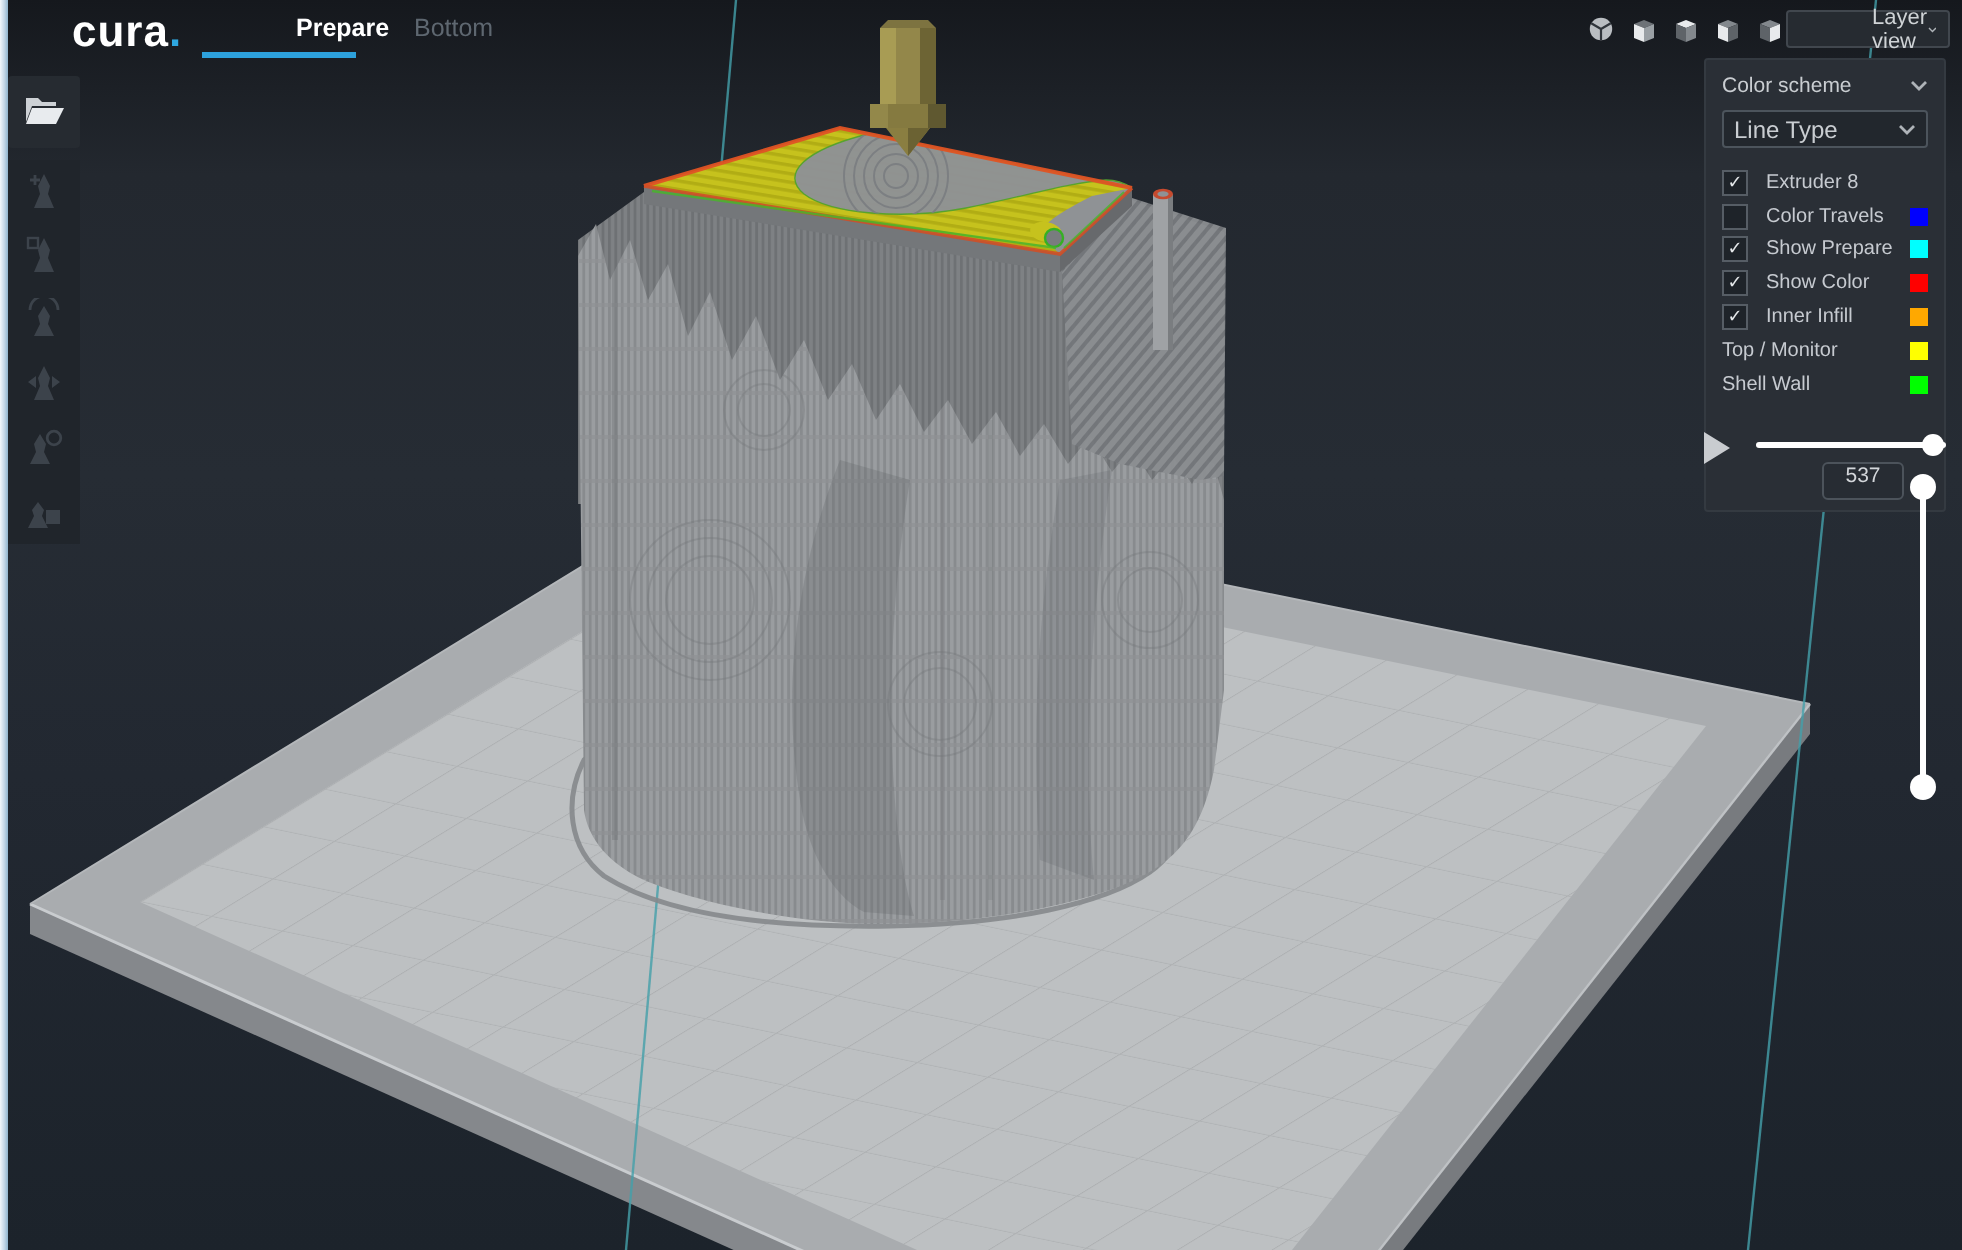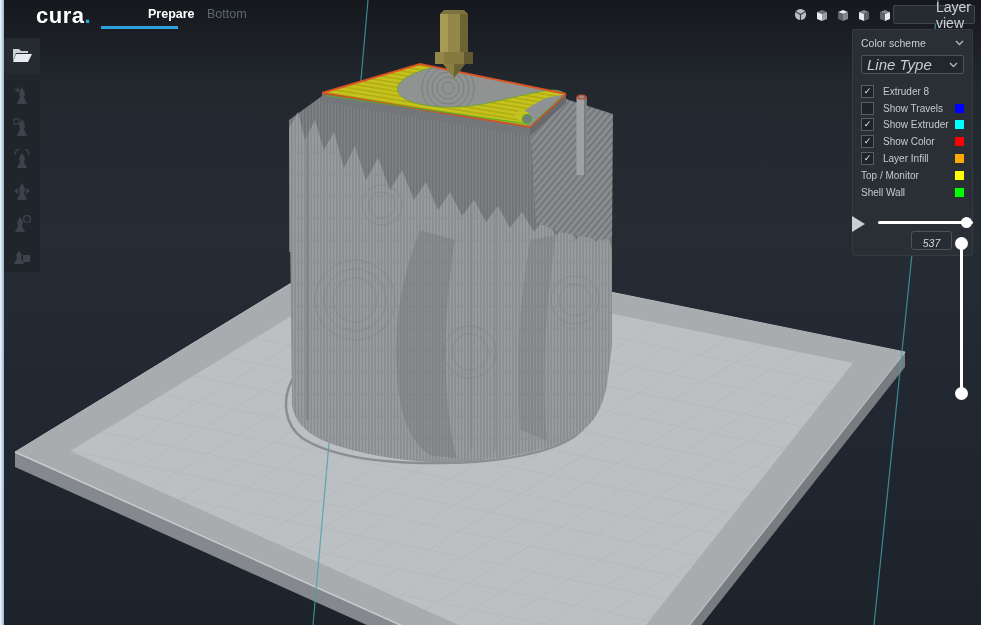--- a/index.html
+++ b/index.html
@@ -18,50 +18,50 @@
   #logo .dot{color:#2ea7e0;}
   .tab{top:7px;font-size:12.5px;cursor:pointer;}
   #tab-prepare{left:104px;color:#ffffff;font-weight:bold;padding-left:44px;}
   #tab-monitor{left:207px;color:#5e6770;}
   #tab-underline{left:101px;top:26px;width:77px;height:3px;background:#2da1dc;}
   #view-icons{left:794px;top:7px;display:flex;gap:8px;}
   #view-icons .vicon{width:13px;height:15px;cursor:pointer;}
   #view-dropdown{left:893px;top:5px;width:82px;height:19px;background:#262b31;
       border:1px solid #41474e;border-radius:2px;display:flex;align-items:center;
       justify-content:space-between;padding:0 6px;box-sizing:border-box;cursor:pointer;}
-  #view-dropdown span{color:#cfd3d6;font-size:14px;padding-left:36px;}
+  #view-dropdown span{color:#cfd3d6;font-size:11px;padding-left:36px;}
   
   .side-btn{left:4px;width:36px;background:#23282e;display:flex;align-items:center;
       justify-content:center;cursor:pointer;}
   #open-btn{top:38px;height:36px;background:#262b31;border-radius:2px;}
   .tool-btn{height:32px;background:#20252b;}
   
   #layer-panel{left:852px;top:29px;width:121px;height:227px;background:#2a2f36;
       border:1px solid #343a41;border-radius:2px;box-sizing:border-box;padding:7px 8px 6px 8px;}
   #panel-header{display:flex;justify-content:space-between;align-items:center;cursor:pointer;}
   #panel-header span{color:#c9cdd1;font-size:10.5px;}
   #scheme-dropdown{margin-top:6px;height:17px;background:#22272d;border:1px solid #4c545c;
       border-radius:2px;display:flex;align-items:center;justify-content:space-between;
       padding:0 5px;cursor:pointer;}
-  #scheme-dropdown span{color:#c9cdd1;font-size:15px;font-style:italic;}
+  #scheme-dropdown span{color:#c9cdd1;font-size:12px;}
   #rows{margin-top:9px;}
   .prow{display:flex;align-items:center;height:16.8px;}
   .cbox{width:11px;height:11px;background:#1e2329;border:1px solid #565d65;margin-right:9px;
       display:flex;align-items:center;justify-content:center;cursor:pointer;flex:none;}
   .cbox span{color:#e5e8ea;font-size:9px;line-height:9px;}
   .prow .lbl{flex:1;color:#c6cad0;font-size:10px;white-space:nowrap;}
   .swatch{width:9px;height:9px;flex:none;}
   
   #play-btn{left:852px;top:216px;width:0;height:0;border-left:13px solid #c9ccd0;
       border-top:8px solid transparent;border-bottom:8px solid transparent;cursor:pointer;}
   #h-track{left:878px;top:221px;width:95px;height:3px;background:#ffffff;border-radius:2px;cursor:pointer;}
   #h-handle{left:961px;top:217px;width:11px;height:11px;border-radius:50%;background:#ffffff;cursor:pointer;}
   #layer-badge{left:911px;top:231px;width:39px;height:17px;background:#272c33;
-      border:1px solid #4c535b;border-radius:3px;display:flex;align-items:flex-end;
-      justify-content:center;font-style:italic;}
+      border:1px solid #4c535b;border-radius:3px;display:flex;align-items:flex-start;
+      justify-content:center;}
   #layer-badge span{color:#d3d6da;font-size:10.5px;}
   #v-track{left:959.5px;top:243px;width:3px;height:150px;background:#ffffff;cursor:pointer;}
   #v-handle-top{left:954.5px;top:236.5px;width:13px;height:13px;border-radius:50%;background:#ffffff;cursor:pointer;}
   #v-handle-bottom{left:954.5px;top:386.5px;width:13px;height:13px;border-radius:50%;background:#ffffff;cursor:pointer;}
 </style>
 </head>
 <body>
 
 <div id="app">
 
@@ -290,42 +290,42 @@
       <div class="prow">
         <div class="cbox">
             <span>✓</span>
           </div>
         <span class="lbl">Extruder 8</span>
       </div>
       <div class="prow">
         <div class="cbox">
             <span></span>
           </div>
-        <span class="lbl">Show Travels</span>
+        <span class="lbl">Color Travels</span>
         <div class="swatch" style="background: rgb(0, 0, 255);"></div>
       </div>
       <div class="prow">
         <div class="cbox">
             <span>✓</span>
           </div>
-        <span class="lbl">Show Extruder</span>
+        <span class="lbl">Show Prepare</span>
         <div class="swatch" style="background: rgb(0, 255, 255);"></div>
       </div>
       <div class="prow">
         <div class="cbox">
             <span>✓</span>
           </div>
         <span class="lbl">Show Color</span>
         <div class="swatch" style="background: rgb(255, 0, 0);"></div>
       </div>
       <div class="prow">
         <div class="cbox">
             <span>✓</span>
           </div>
-        <span class="lbl">Layer Infill</span>
+        <span class="lbl">Inner Infill</span>
         <div class="swatch" style="background: rgb(255, 168, 0);"></div>
       </div>
       <div class="prow">
         <span class="lbl">Top / Monitor</span>
         <div class="swatch" style="background: rgb(255, 255, 0);"></div>
       </div>
       <div class="prow">
         <span class="lbl">Shell Wall</span>
         <div class="swatch" style="background: rgb(0, 255, 0);"></div>
       </div>

